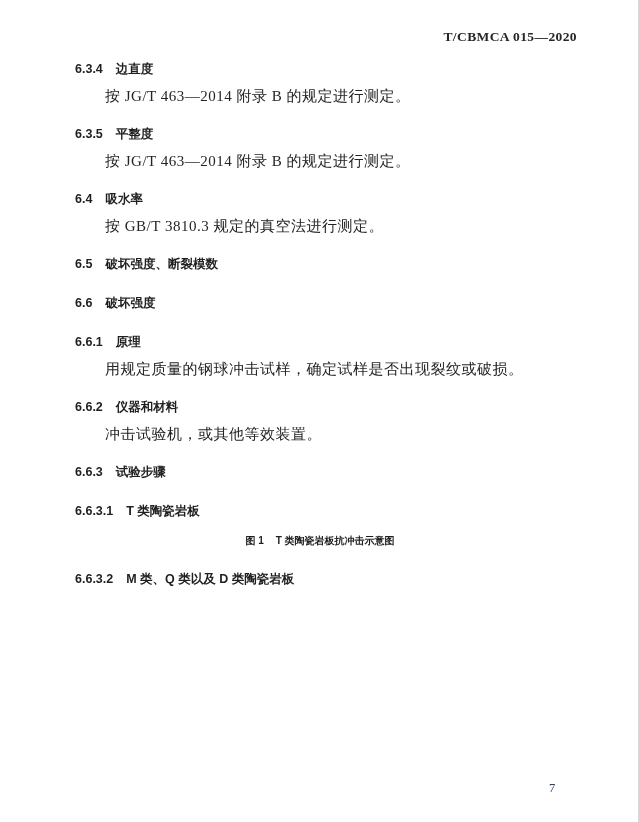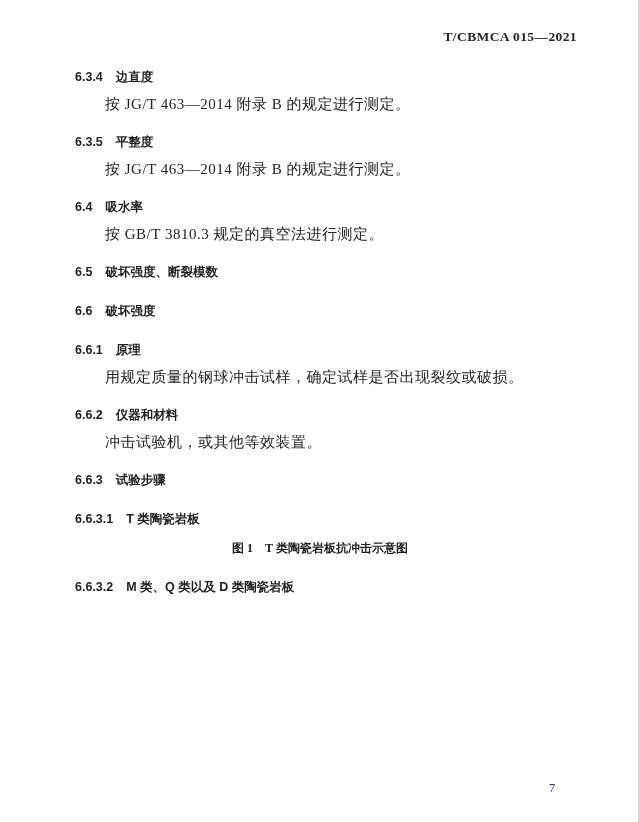--- a/index.html
+++ b/index.html
@@ -22,21 +22,21 @@
     font-size: 13.5px; font-weight: bold; letter-spacing: 0.4px;
     font-family: "Liberation Serif", "DejaVu Serif", serif;
   }
   .content { position: absolute; left: 75px; top: 60px; width: 490px; }
   .h {
     font-size: 12.5px; font-weight: bold; line-height: 19px; margin-top: 20px;
     font-family: "Liberation Sans", "DejaVu Sans", sans-serif;
     color: #1f1f1f;
   }
   .h .num { margin-right: 13px; }
-  .content > .h:first-child { margin-top: 8px; }
+  .content > .h:first-child { margin-top: 0; }
   .p {
     font-size: 15px; line-height: 18px; margin-top: 8px;
     text-indent: 2em; text-align: justify; letter-spacing: 0.5px;
     color: #242424;
   }
   .figwrap { position: relative; height: 70px; margin-top: 6px; }
   .fig-slab {
     position: absolute; left: 88px; top: 0; width: 254px; height: 30px;
     box-sizing: border-box; border: 1px solid #3c3c3c;
   }
@@ -45,37 +45,37 @@
   }
   .fig-support-right {
     position: absolute; left: 310px; top: 30px; width: 32px; height: 40px;
   }
   .fig-callout-1 { position: absolute; left: 333px; top: 17px; width: 41px; border-top: 1px solid #555; }
   .fig-callout-2 { position: absolute; left: 333px; top: 48px; width: 41px; border-top: 1px solid #555; }
   .fig-label-1 { position: absolute; left: 380px; top: 10px; font-size: 11px; color: #2a2a2a; }
   .fig-label-2 { position: absolute; left: 380px; top: 41px; font-size: 11px; color: #2a2a2a; }
   .caption {
     margin-top: 10px; text-align: center;
-    font-size: 12px; font-weight: bold; line-height: 19px;
-    font-family: Liberation Serif, serif;
+    font-size: 10px; font-weight: bold; line-height: 19px;
+    font-family: Liberation Sans, sans-serif;
     color: #1f1f1f;
   }
   .caption .cap-label { margin-right: 12px; }
   .page-num {
     position: absolute; left: 549px; top: 781px;
     font-size: 12.5px; color: #33404f;
   }
 </style>
 </head>
 <body>
 
 <div class="page">
   <div class="page-edge-right"></div>
 
-  <div class="doc-code">T/CBMCA 015—2021</div>
+  <div class="doc-code">T/CBMCA 015—2020</div>
 
   <div class="content">
 
     <div class="h">
       <span class="num">6.3.4</span><span>边直度</span>
     </div>
     <div class="p">按 JG/T 463—2014 附录 B 的规定进行测定。</div>
 
     <div class="h">
       <span class="num">6.3.5</span><span>平整度</span>

